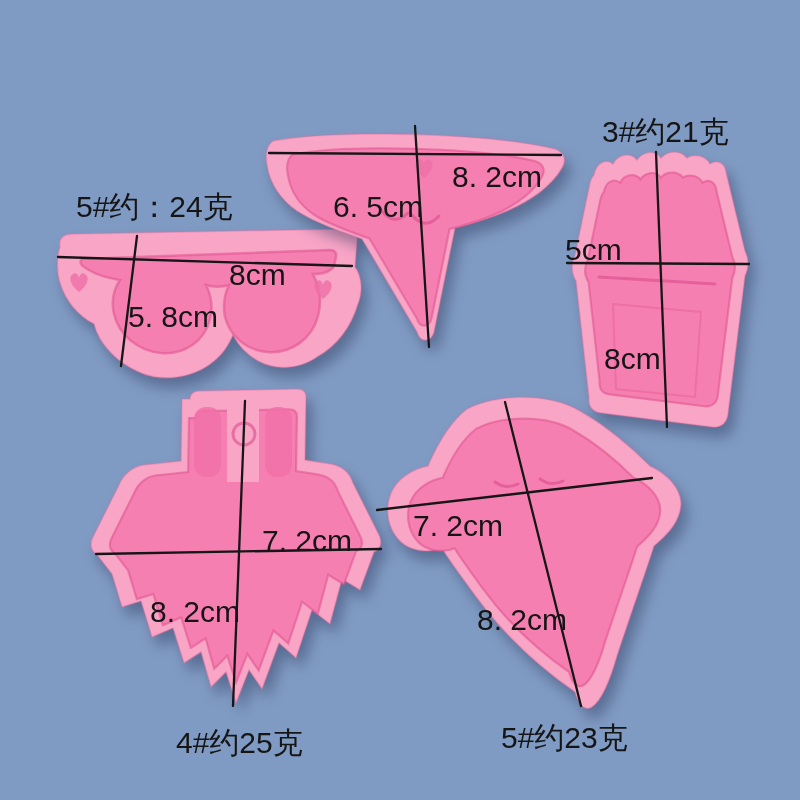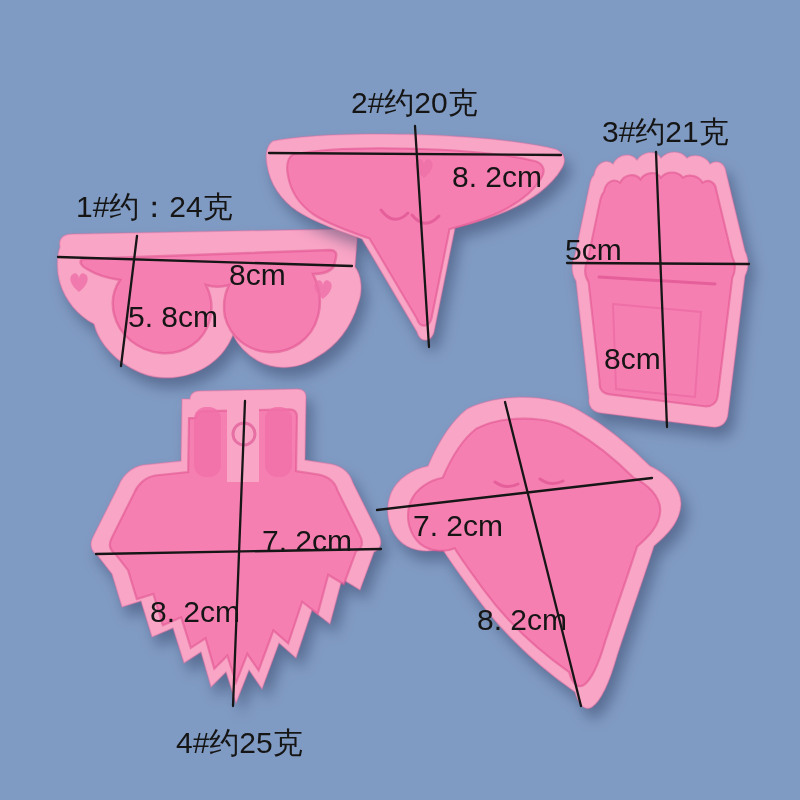--- a/index.html
+++ b/index.html
@@ -68,30 +68,31 @@
       <line class="mline" x1="415" y1="126" x2="429" y2="347"></line>
       <line class="mline" x1="567" y1="263" x2="749" y2="264"></line>
       <line class="mline" x1="656" y1="152" x2="667" y2="427"></line>
       <line class="mline" x1="96" y1="554" x2="381" y2="549"></line>
       <line class="mline" x1="245" y1="401" x2="233" y2="706"></line>
       <line class="mline" x1="377" y1="510" x2="652" y2="478"></line>
       <line class="mline" x1="505" y1="402" x2="581" y2="706"></line>
     </g>
   </svg>
 
-  <div class="txt" style="left:76px;top:190px">1#约：24克</div>
+  <div class="txt" style="left:76px;top:190px">5#约：24克</div>
   <div class="txt" style="left:229px;top:258px">8cm</div>
   <div class="txt" style="left:128px;top:300px">5. 8cm</div>
 
-  <div class="txt" style="left:351px;top:86px">2#约20克</div>
   <div class="txt" style="left:452px;top:160px">8. 2cm</div>
+  <div class="txt" style="left:333px;top:190px">6. 5cm</div>
 
   <div class="txt" style="left:602px;top:115px">3#约21克</div>
   <div class="txt" style="left:565px;top:233px">5cm</div>
   <div class="txt" style="left:604px;top:342px">8cm</div>
 
   <div class="txt" style="left:176px;top:726px">4#约25克</div>
   <div class="txt" style="left:262px;top:524px">7. 2cm</div>
   <div class="txt" style="left:150px;top:595px">8. 2cm</div>
 
+  <div class="txt" style="left:501px;top:721px">5#约23克</div>
   <div class="txt" style="left:413px;top:509px">7. 2cm</div>
   <div class="txt" style="left:477px;top:603px">8. 2cm</div>
 </div>
 
 </body></html>

